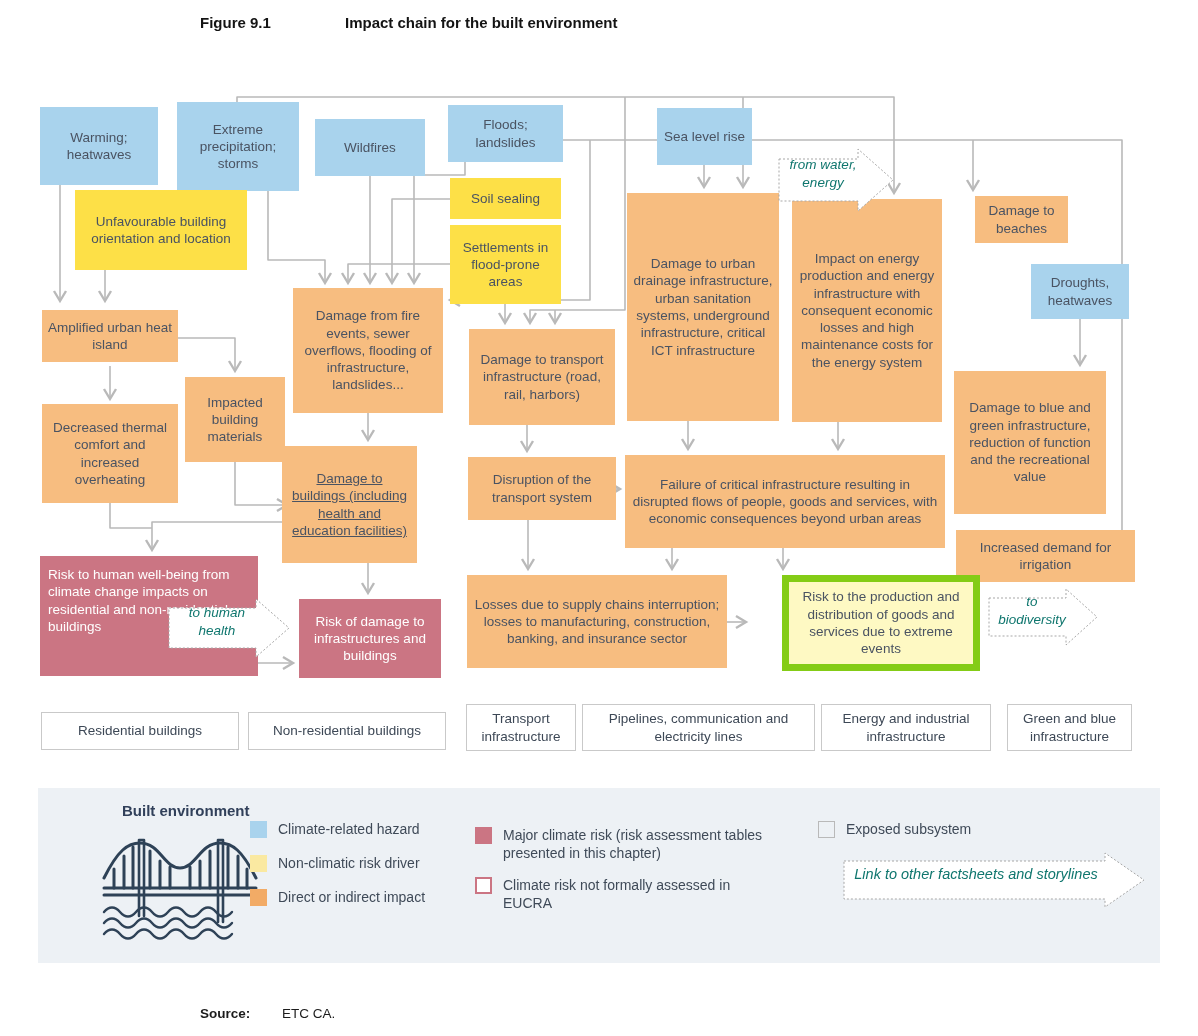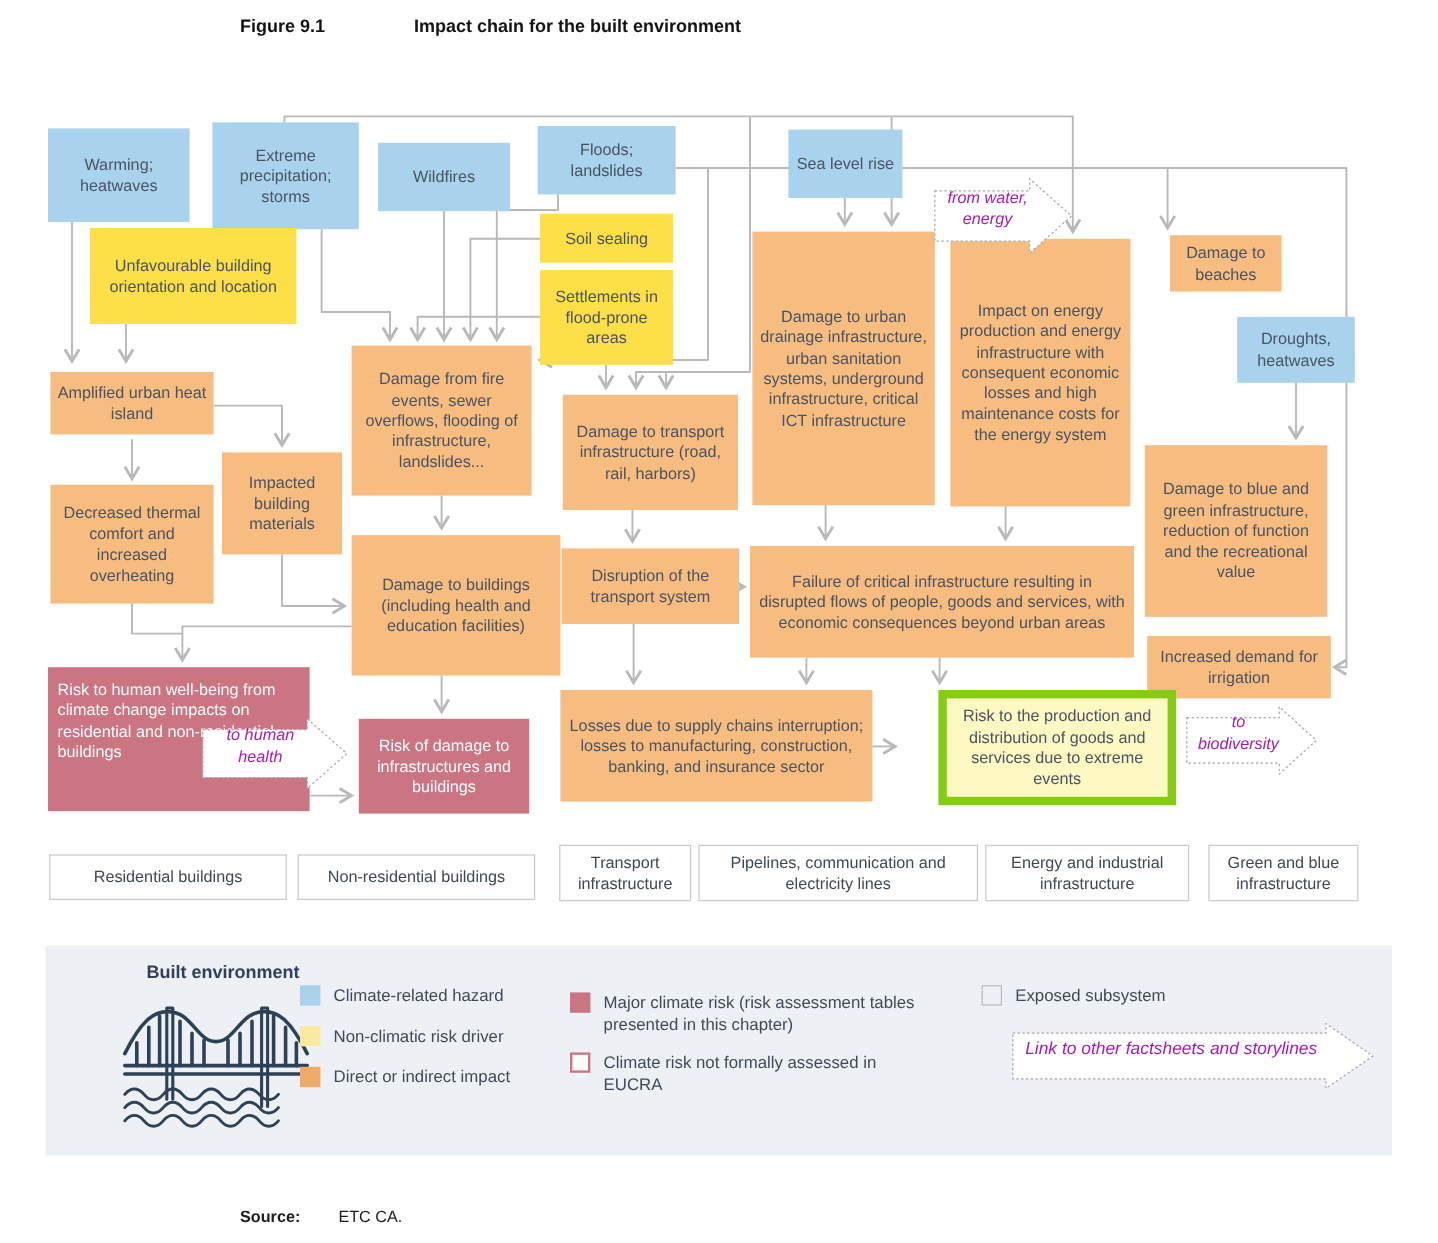--- a/index.html
+++ b/index.html
@@ -13,21 +13,21 @@
   .hazard{background:#a9d3ed;}
   .driver{background:#fde047;}
   .impact{background:#f7bd80;}
   .risk{background:#cb7583;color:#ffffff;}
   .risk.left{justify-content:flex-start;text-align:left;align-items:flex-start;padding:10px 8px;}
   .risk-outline{background:#fef9c3;border:7px solid #84cc16;color:#4a5362;margin-left:30px;}
   .subsystem{background:#ffffff;border:1px solid #c9c9c9;color:#3d4856;}
   .flow-arrow{position:absolute;z-index:3;}
   .flow-arrow svg{position:absolute;left:0;top:0;}
   .flow-label{position:absolute;left:4px;top:0;bottom:12px;display:flex;align-items:center;
-       justify-content:center;font-style:italic;color:#a21caf;font-size:13.5px;
+       justify-content:center;font-style:italic;color:#0f766e;font-size:13.5px;
        text-align:center;line-height:1.3;}
   #legend-panel{position:absolute;left:38px;top:788px;width:1122px;height:175px;
        background:#edf1f5;z-index:2;}
   .legend-heading{position:absolute;left:84px;top:14px;font-size:15px;font-weight:bold;color:#31405a;}
   .legend-row{position:absolute;display:flex;gap:11px;font-size:14px;color:#3f4a58;line-height:1.3;}
   .swatch{width:17px;height:17px;flex:0 0 17px;margin-top:1px;}
   .src{position:absolute;top:1006px;font-size:13.5px;color:#1c1c1c;}
 </style>
 </head>
 <body>
@@ -88,30 +88,30 @@
   <div class="box hazard" style="left:1031px;top:264px;width:98px;height:55px;">Droughts, heatwaves</div>
 
   <div class="box driver" style="left:75px;top:190px;width:172px;height:80px;">Unfavourable building orientation and location</div>
   <div class="box driver" style="left:450px;top:178px;width:111px;height:41px;">Soil sealing</div>
   <div class="box driver" style="left:450px;top:225px;width:111px;height:79px;">Settlements in flood-prone areas</div>
 
   <div class="box impact" style="left:42px;top:310px;width:136px;height:52px;">Amplified urban heat island</div>
   <div class="box impact" style="left:185px;top:377px;width:100px;height:85px;">Impacted building materials</div>
   <div class="box impact" style="left:293px;top:288px;width:150px;height:125px;">Damage from fire events, sewer overflows, flooding of infrastructure, landslides...</div>
   <div class="box impact" style="left:42px;top:404px;width:136px;height:99px;">Decreased thermal comfort and increased overheating</div>
-  <div class="box impact" style="left:293px;top:446px;width:174px;height:117px;">Damage to buildings (including health and education facilities)</div>
+  <div class="box impact" style="left:282px;top:446px;width:135px;height:117px;text-decoration:underline;">Damage to buildings (including health and education facilities)</div>
   <div class="box impact" style="left:469px;top:329px;width:146px;height:96px;">Damage to transport infrastructure (road, rail, harbors)</div>
   <div class="box impact" style="left:468px;top:457px;width:148px;height:63px;">Disruption of the transport system</div>
   <div class="box impact" style="left:627px;top:193px;width:152px;height:228px;">Damage to urban drainage infrastructure, urban sanitation systems, underground infrastructure, critical ICT infrastructure</div>
   <div class="box impact" style="left:792px;top:199px;width:150px;height:223px;">Impact on energy production and energy infrastructure with consequent economic losses and high maintenance costs for the energy system</div>
   <div class="box impact" style="left:975px;top:196px;width:93px;height:47px;">Damage to beaches</div>
   <div class="box impact" style="left:954px;top:371px;width:152px;height:143px;">Damage to blue and green infrastructure, reduction of function and the recreational value</div>
   <div class="box impact" style="left:625px;top:455px;width:320px;height:93px;">Failure of critical infrastructure resulting in disrupted flows of people, goods and services, with economic consequences beyond urban areas</div>
   <div class="box impact" style="left:467px;top:575px;width:260px;height:93px;">Losses due to supply chains interruption; losses to manufacturing, construction, banking, and insurance sector</div>
-  <div class="box impact" style="left:956px;top:530px;width:153px;height:52px;">Increased demand for irrigation</div>
+  <div class="box impact" style="left:956px;top:530px;width:179px;height:52px;">Increased demand for irrigation</div>
 
   <div class="box risk left" style="left:40px;top:556px;width:218px;height:120px;">Risk to human well-being from climate change impacts on residential and non-residential buildings</div>
   <div class="box risk" style="left:299px;top:599px;width:142px;height:79px;">Risk of damage to infrastructures and buildings</div>
 
   <div class="box risk-outline" style="left:752px;top:575px;width:198px;height:96px;">Risk to the production and distribution of goods and services due to extreme events</div>
 
   <div class="box subsystem" style="left:41px;top:712px;width:198px;height:38px;text-align:center;">Residential buildings</div>
   <div class="box subsystem" style="left:248px;top:712px;width:198px;height:38px;">Non-residential buildings</div>
   <div class="box subsystem" style="left:466px;top:704px;width:110px;height:47px;">Transport infrastructure</div>
   <div class="box subsystem" style="left:582px;top:704px;width:233px;height:47px;">Pipelines, communication and electricity lines</div>

